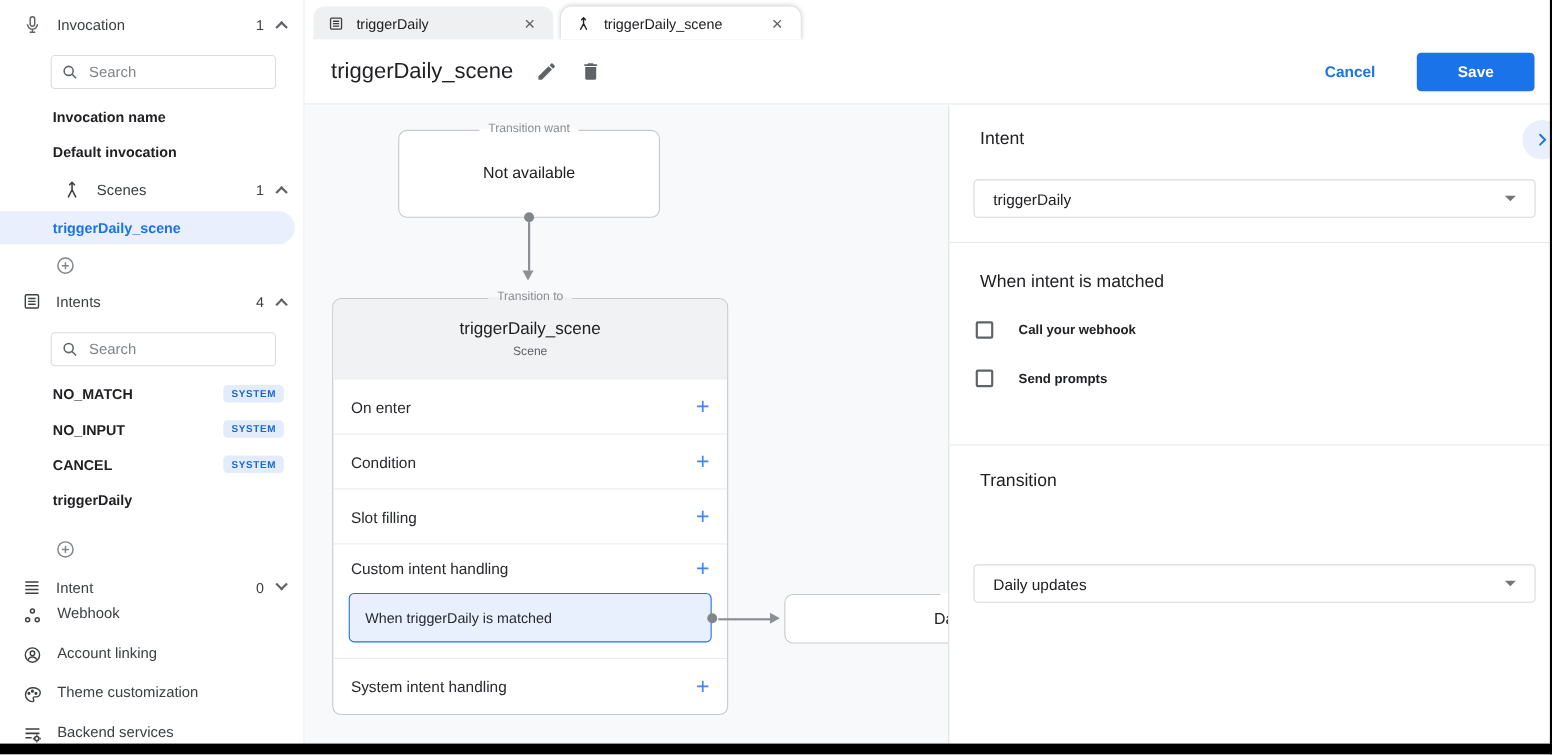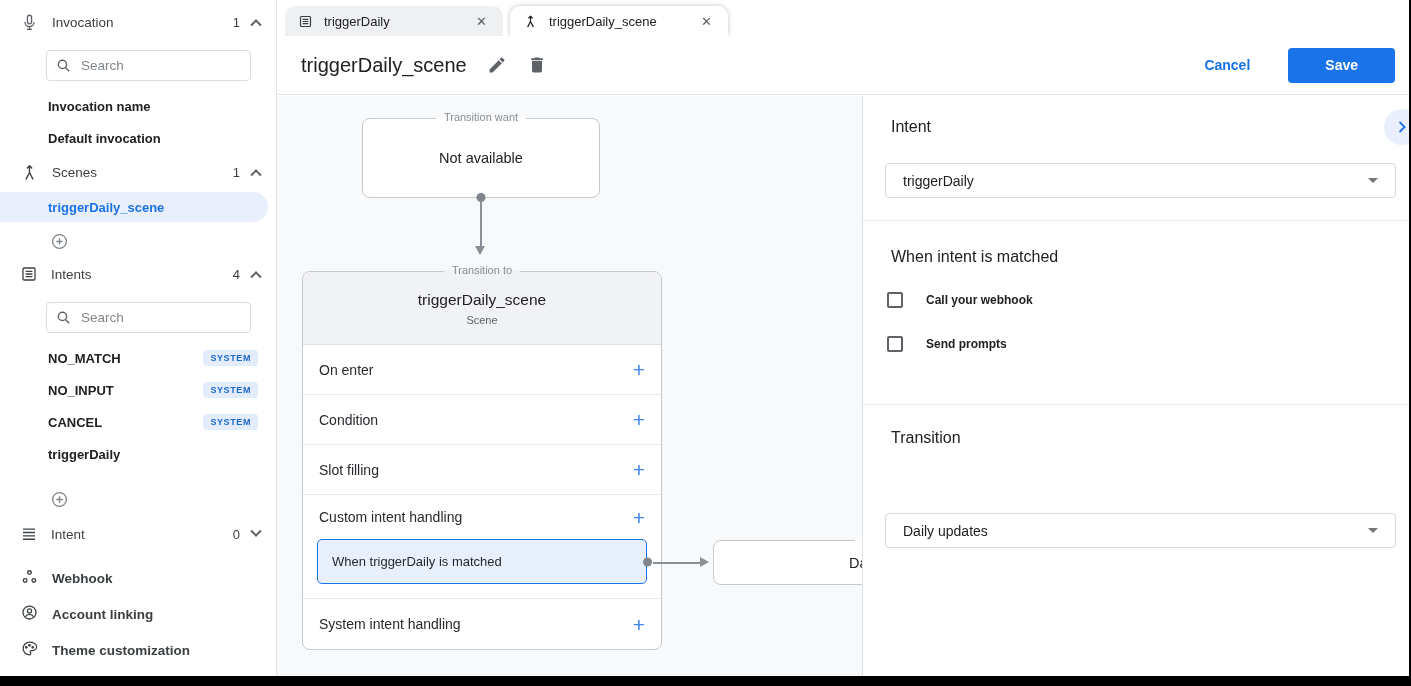--- a/index.html
+++ b/index.html
@@ -21,21 +21,21 @@
   .chev.down { transform:rotate(45deg) translate(-2px,-2px); }
   .search-wrap { position:relative; margin:12px 26px 0 46px; }
   .search-wrap svg { position:absolute; left:9px; top:7px; }
   .search-input { width:205px; height:31px; border:1px solid #dadce0; border-radius:4px; padding:0 8px 0 34px; font-size:13.5px; color:#202124; outline:none; font-family:"Liberation Sans", sans-serif; }
   .search-input::placeholder { color:#80868b; }
   .side-item { height:32px; display:flex; align-items:center; padding:0 18px 0 48px; font-size:13px; font-weight:700; color:#202124; cursor:pointer; }
   .side-item .spacer { flex:1; }
   .badge { background:#e3ecfb; color:#1967d2; font-size:9px; font-weight:700; letter-spacing:.6px; padding:3px 7px; border-radius:4px; }
   .pill-selected { width:268px; height:30px; background:#e9effc; border-radius:0 16px 16px 0; display:flex; align-items:center; padding-left:48px; font-size:13px; font-weight:700; color:#1a73e8; cursor:pointer; }
   .plus-row { height:22px; display:flex; align-items:center; padding-left:50px; cursor:pointer; }
-  .side-link { height:36px; display:flex; align-items:flex-end; padding:0 16px 0 20px; cursor:pointer;font-weight:bold; }
+  .side-link { height:36px; display:flex; align-items:flex-start; padding:0 16px 0 20px; cursor:pointer; }
   .side-link .lbl { margin-left:13px; font-size:13.5px; color:#3c4043; flex:1; }
 
   
   .main { position:absolute; left:277px; top:0; width:1132px; height:676px; background:#fff; }
   .tabbar { height:36px; display:flex; align-items:flex-end; padding-left:8px; background:#fff; }
   .tab { width:218px; height:30px; display:flex; align-items:center; padding:0 12px 0 13px; border-radius:10px 10px 0 0; margin-right:7px; cursor:pointer; }
   .tab.inactive { background:#eef0f2; }
   .tab.active { background:#fff; box-shadow:0 0 5px rgba(60,64,67,.32); }
   .tab .tab-label { margin-left:11px; font-size:13px; color:#202124; flex:1; white-space:nowrap; overflow:hidden; }
   .tab .close { font-size:13px; color:#5f6368; padding:2px 4px; cursor:pointer; }
@@ -111,21 +111,21 @@
       <input class="search-input" placeholder="Search" style="">
     </div>
 
     <div class="side-item" style="margin-top:9px;">
       <span>Invocation name</span>
     </div>
     <div class="side-item">
       <span>Default invocation</span>
     </div>
 
-    <div class="sec-header" style="margin-top:2px;">
+    <div class="sec-header" style="margin-top:2px;margin-left:36px;">
       <svg width="19" height="19" viewBox="0 0 24 24" fill="none" stroke="#3c4043" stroke-width="1.8" stroke-linecap="round">
         <path d="M12 3.5v8.5M12 3.5L9.2 6.3M12 3.5l2.8 2.8M12 12l-4.2 8.2M12 12l4.2 8.2"></path>
       </svg>
       <span class="sec-label">Scenes</span>
       <span class="sec-count">1</span>
       <span class="chev up"></span>
     </div>
 
     <div class="pill-selected" style="margin-top:4px;">
       <span>triggerDaily_scene</span>

